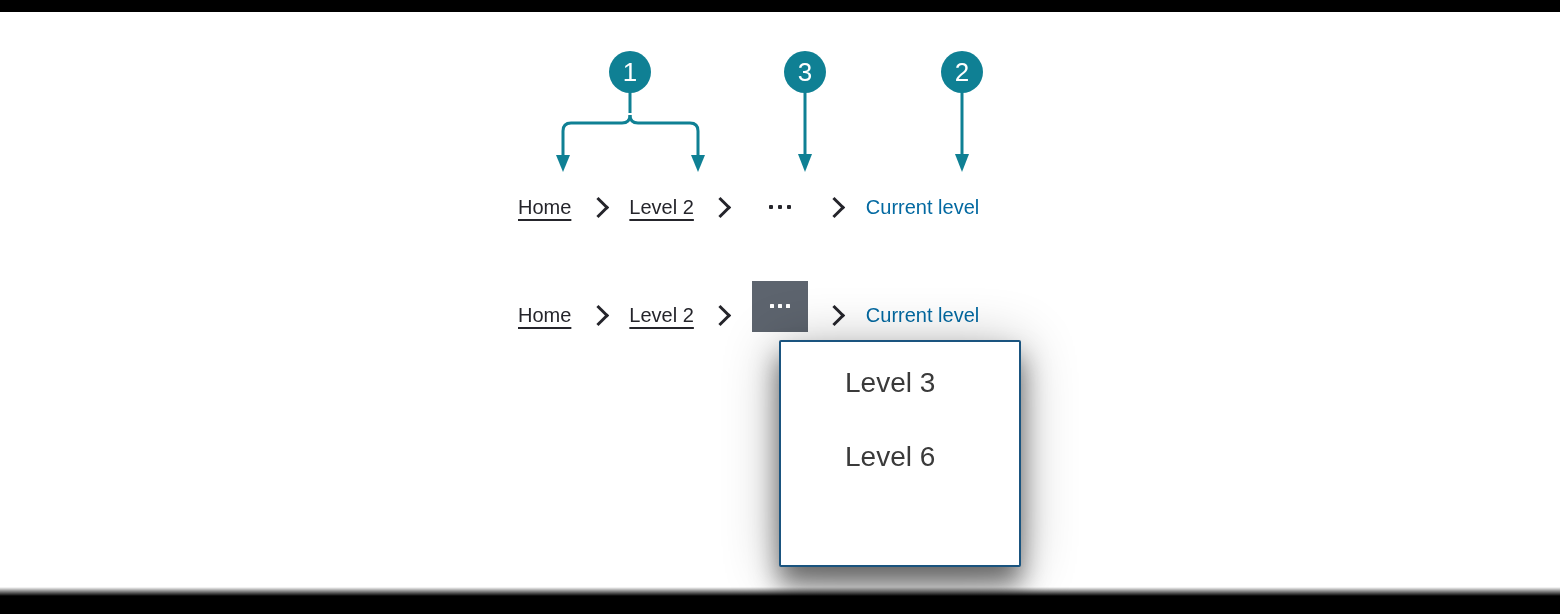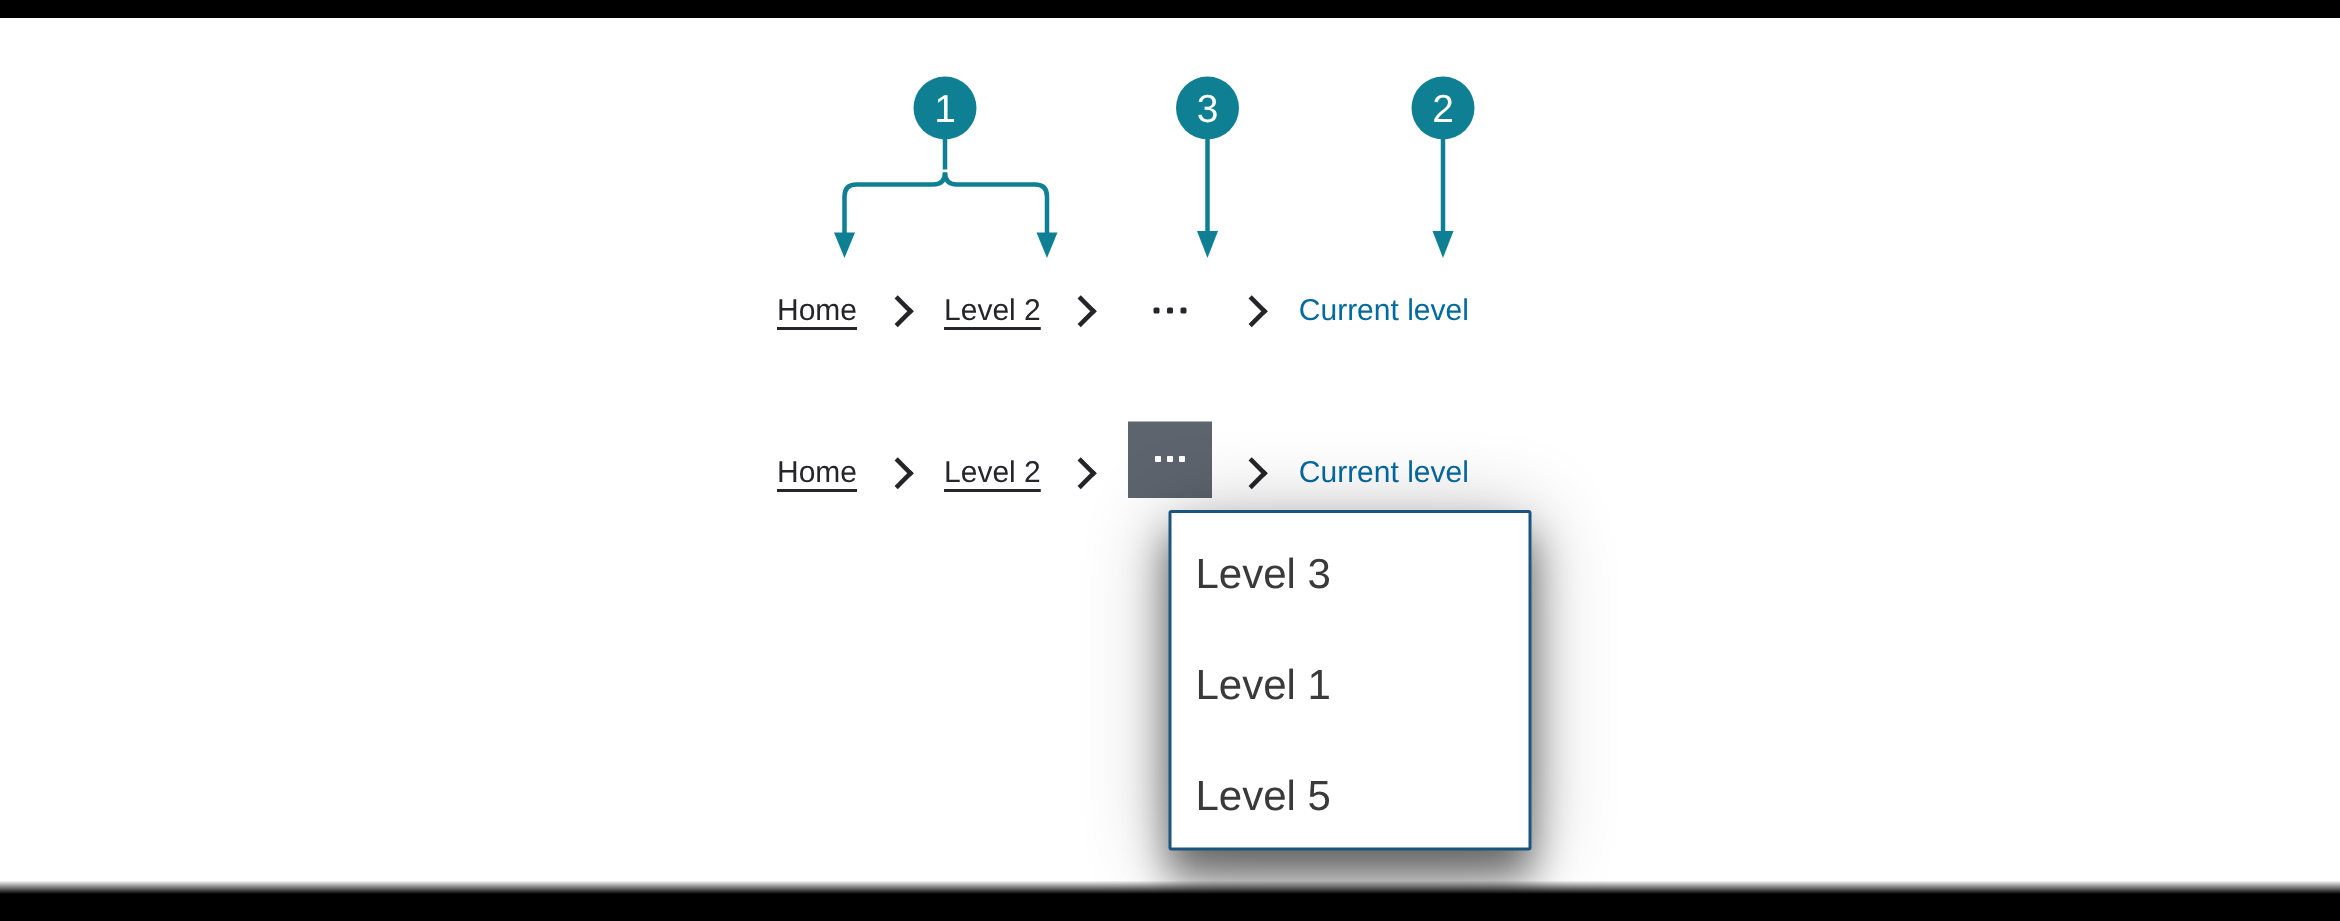--- a/index.html
+++ b/index.html
@@ -53,21 +53,21 @@
   .ellipsis-btn .dot{background:#ffffff;width:4px;height:4px;border-radius:0.5px;}
 
   
   .dropdown{
     position:absolute;left:779px;top:340px;width:242px;height:227px;box-sizing:border-box;
     background:#ffffff;border:2px solid #1a547f;border-radius:2px;
     padding:24px 0 0 16px;overflow:hidden;
     box-shadow:0 18px 26px rgba(0,0,0,0.50), 0 6px 55px rgba(0,0,0,0.30);
   }
   .dropdown-item{
-    height:74px;font-size:28px;line-height:34px;color:#3a3a3a;cursor:pointer;
+    height:74px;font-size:28px;line-height:34px;color:#3a3a3a;cursor:pointer;margin-left:48px;
   }
 </style>
 </head>
 <body>
 
 <div class="canvas">
 
   <div class="bar top"></div>
 
   <div class="badge b1">
@@ -135,19 +135,18 @@
       <span class="dot"></span>
     </span>
     <span class="chev-wrap">
         <span class="chev"></span>
       </span>
     <span class="crumb-current">Current level</span>
   </nav>
 
   <div class="dropdown">
     <div class="dropdown-item">Level 3</div>
-    <div class="dropdown-item">Level 1</div>
-    <div class="dropdown-item">Level 5</div>
+    <div class="dropdown-item">Level 6</div>
   </div>
 
   <div class="bar bottom"></div>
 
 </div>
 
 </body></html>

